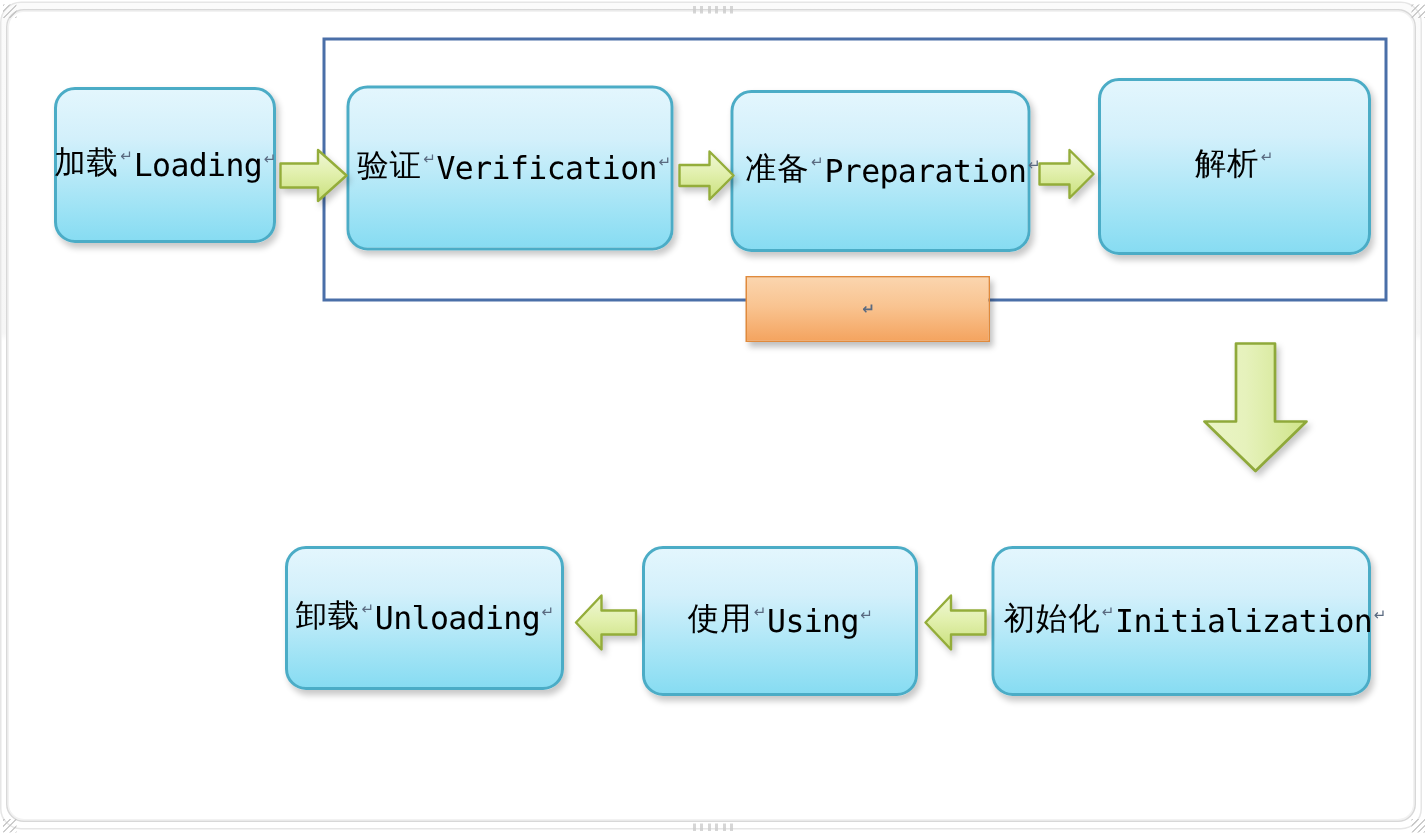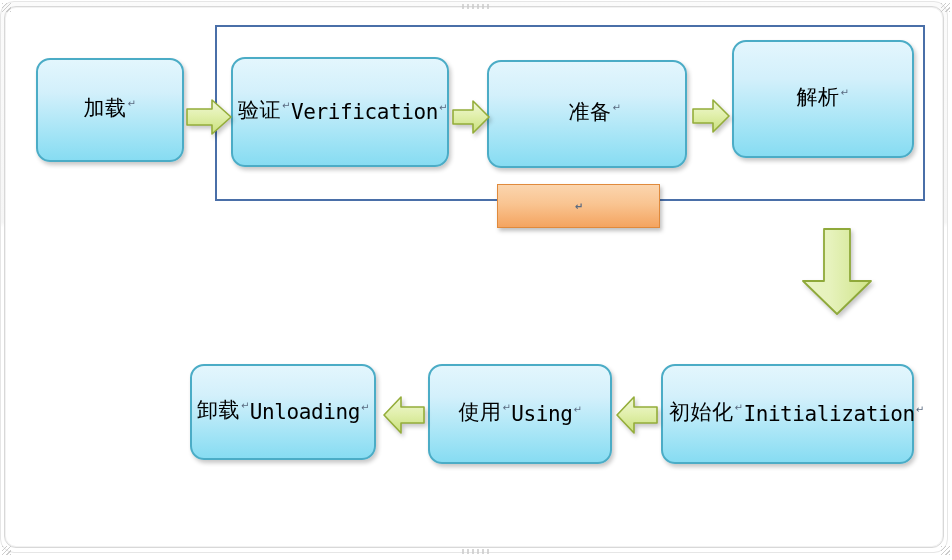--- a/index.html
+++ b/index.html
@@ -122,21 +122,21 @@
     font-size: 10px;
     color: #5a6a80;
     vertical-align: super;
     margin-left: 1px;
   }
 
   
   #node-loading        { left: 36px;  top: 58px;  width: 148px; height: 104px; }
   #node-verification   { left: 231px; top: 57px;  width: 218px; height: 110px; padding-left: 11px; }
   #node-preparation    { left: 487px; top: 60px;  width: 200px; height: 108px; padding-left: 22px; }
-  #node-resolution     { left: 732px; top: 40px;  width: 182px; height: 118px; }
+  #node-resolution     { left: 732px; top: 52px;  width: 182px; height: 118px; }
   #node-initialization { left: 661px; top: 364px; width: 253px; height: 100px; justify-content: space-between; }
   #node-using          { left: 428px; top: 364px; width: 184px; height: 100px; }
   #node-unloading      { left: 190px; top: 364px; width: 186px; height: 96px; }
 
   #node-initialization .cn,
   #node-initialization .en { font-size: 21px; }
 
   
   .arrow { position: absolute; }
   .arrow svg { display: block; overflow: visible; }
@@ -174,29 +174,31 @@
   <div class="page-tick bottom"></div>
   <div class="corner-mark tl"></div>
   <div class="corner-mark tr"></div>
   <div class="corner-mark bl"></div>
   <div class="corner-mark br"></div>
 
   <div class="linking-box"></div>
 
   <div class="node" id="node-loading">
     <span class="cn"><span>加载</span><span class="pilcrow">↵</span></span>
+    <span class="en"><span>Loading</span><span class="pilcrow">↵</span></span>
   </div>
 
   <div class="node" id="node-verification">
     <span class="cn"><span>验证</span><span class="pilcrow">↵</span></span>
     <span class="en"><span>Verification</span><span class="pilcrow">↵</span></span>
   </div>
 
   <div class="node" id="node-preparation">
     <span class="cn"><span>准备</span><span class="pilcrow">↵</span></span>
+    <span class="en"><span>Preparation</span><span class="pilcrow">↵</span></span>
   </div>
 
   <div class="node" id="node-resolution">
     <span class="cn"><span>解析</span><span class="pilcrow">↵</span></span>
   </div>
 
   <div class="node" id="node-initialization">
     <span class="cn"><span>初始化</span><span class="pilcrow">↵</span></span>
     <span class="en"><span>Initialization</span><span class="pilcrow">↵</span></span>
   </div>

